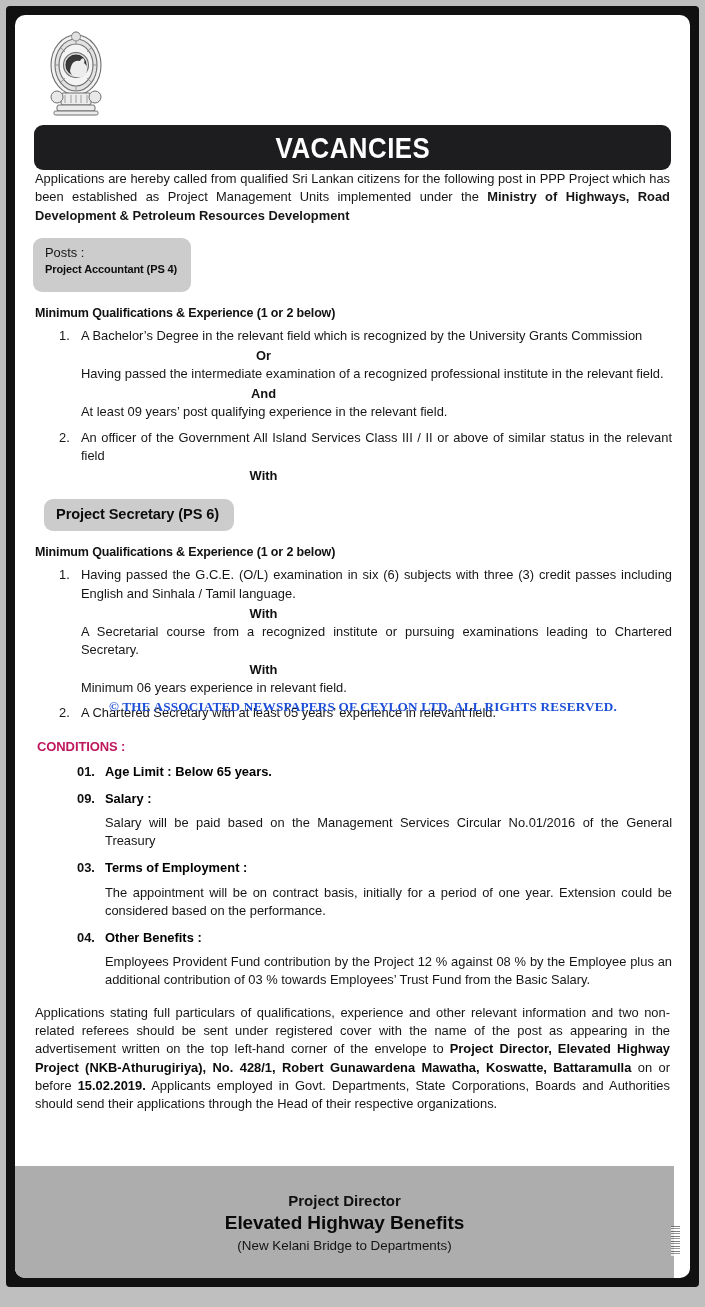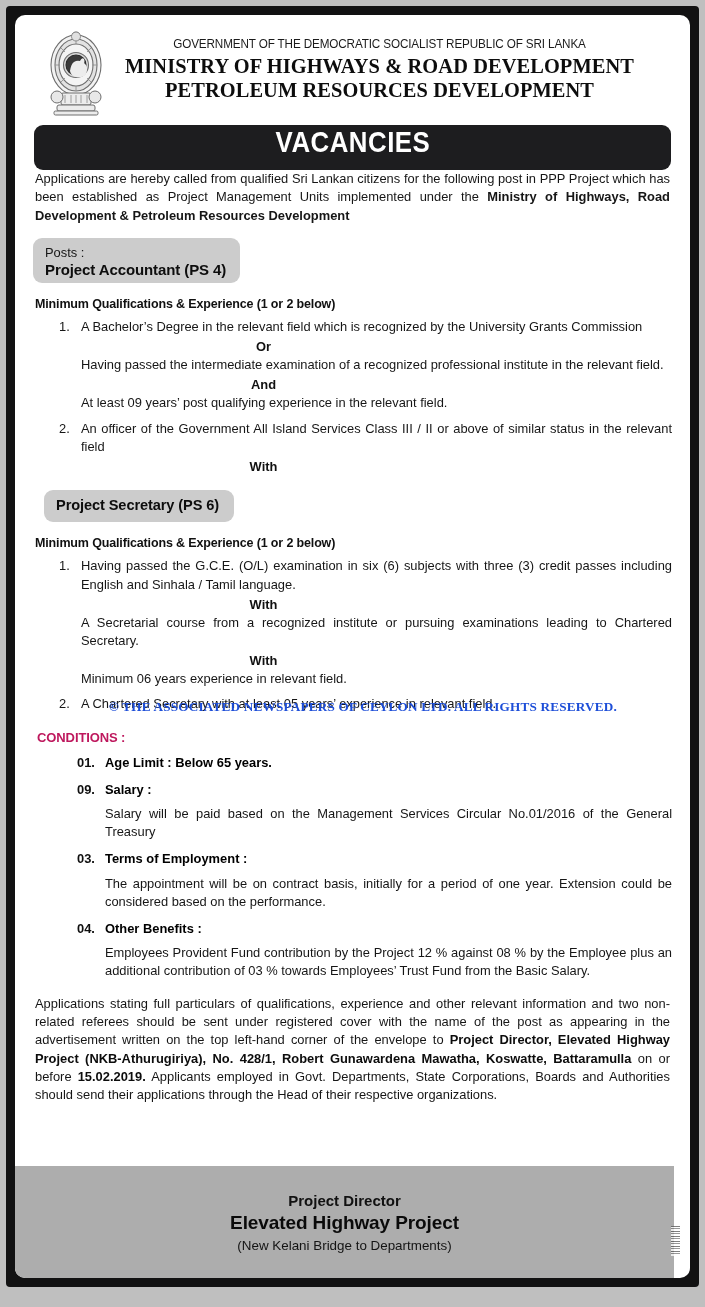--- a/index.html
+++ b/index.html
@@ -80,20 +80,21 @@
   }
   .min-line.two{ margin-top:1px; }
 
   
   .banner{
     margin:8px 1px 0 1px;
     height:45px;
     background:#1d1d1f;
     border-radius:9px;
     display:flex;
+    align-items:center;
     justify-content:center;
   }
   .banner span{
     color:#ffffff;
     font-size:30px;
     font-weight:bold;
     letter-spacing:0.6px;
     transform:scaleX(0.86);
     font-family:"Liberation Sans", sans-serif;
   }
@@ -106,26 +107,26 @@
     text-align:justify;
     text-justify:inter-word;
     padding:0 2px;
   }
   .intro b{ font-weight:bold; }
 
   .badge{
     display:inline-block;
     background:#cccccc;
     border-radius:9px;
-    padding:6px 14px 4px 12px;
+    padding:6px 14px 13px 12px;
     margin-top:13px;
     line-height:17.5px;
   }
   .badge .b1{ font-size:12.9px; color:#151515; display:block; }
-  .badge .b2{ font-size:15px; font-weight:bold; color:#0d0d0d; display:block; letter-spacing:-0.1px;}
+  .badge .b2{ font-size:11px; font-weight:bold; color:#0d0d0d; display:block; letter-spacing:-0.1px;}
   .badge.single{ padding:7px 15px 8px 12px; margin-top:14px;margin-left:11px; }
   .badge.single .b2{ font-size:14.6px; }
 
   .subhead{
     margin-top:14px;
     font-size:12.5px;
     font-weight:bold;
     color:#111111;
     letter-spacing:-0.15px;
     padding:0 2px;
@@ -306,25 +307,20 @@
                 <circle cx="50" cy="66" r="6" fill="#e8e8e8"></circle>
               </g>
               <g stroke="#8c8c8c" stroke-width="0.8">
                 <line x1="20" y1="64" x2="20" y2="72"></line>
                   <line x1="26" y1="64" x2="26" y2="72"></line>
                 <line x1="31" y1="64" x2="31" y2="72"></line>
                   <line x1="36" y1="64" x2="36" y2="72"></line>
                 <line x1="42" y1="64" x2="42" y2="72"></line>
               </g>
             </svg>
-          </div>
-          <div class="hdr-text">
-            <div class="gov-line">GOVERNMENT OF THE DEMOCRATIC SOCIALIST REPUBLIC OF SRI LANKA</div>
-            <div class="min-line">MINISTRY OF HIGHWAYS &amp; ROAD DEVELOPMENT</div>
-            <div class="min-line two">PETROLEUM RESOURCES DEVELOPMENT</div>
           </div>
         </div>
 
         
         <div class="banner">
           <span>VACANCIES</span>
         </div>
 
         
         <div class="intro"><span>Applications are hereby called from qualified Sri Lankan citizens for the following post in PPP Project which has been established as Project Management Units implemented under the </span><b>Ministry of Highways, Road Development &amp; Petroleum Resources Development</b></div>
@@ -411,19 +407,19 @@
         <div class="closing"><span>Applications stating full particulars of qualifications, experience and other relevant information and two non-related referees should be sent under registered cover with the name of the post as appearing in the advertisement written on the top left-hand corner of the envelope to </span><b>Project Director, Elevated Highway Project (NKB-Athurugiriya),   No. 428/1, Robert Gunawardena Mawatha, Koswatte, Battaramulla</b><span> on or before </span><b>15.02.2019.</b><span> Applicants employed in Govt. Departments, State Corporations, Boards and Authorities should send their applications through the Head of their respective organizations.</span></div>
 
       </div>
 
       <div class="watermark">© THE ASSOCIATED NEWSPAPERS OF CEYLON LTD. ALL RIGHTS RESERVED.</div>
 
       <div class="barcode"></div>
 
       <div class="footer">
         <div class="f1">Project Director</div>
-        <div class="f2">Elevated Highway Project</div>
+        <div class="f2">Elevated Highway Benefits</div>
         <div class="f3">(New Kelani Bridge to Departments)</div>
       </div>
 
     </div>
   </div>
 </div>
 
 </body></html>

